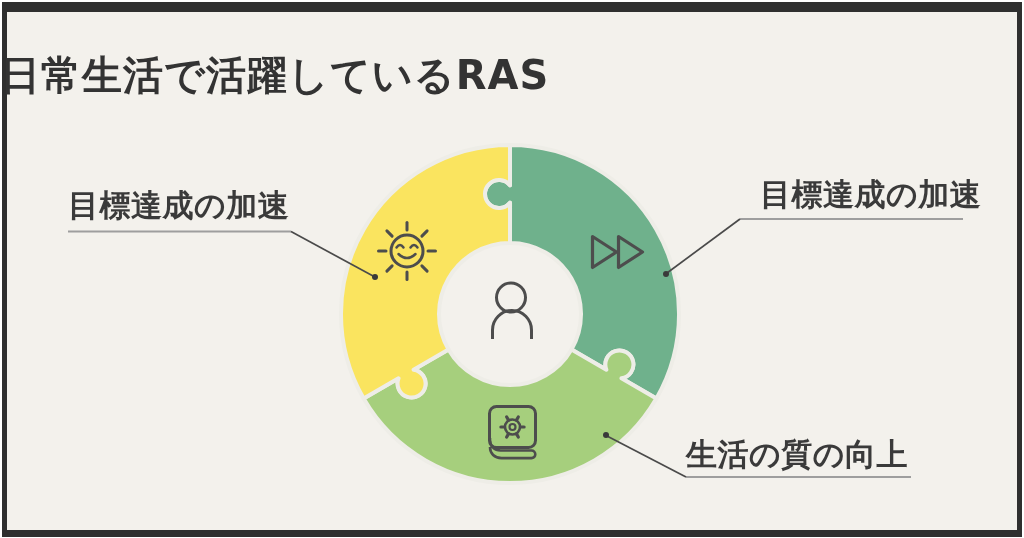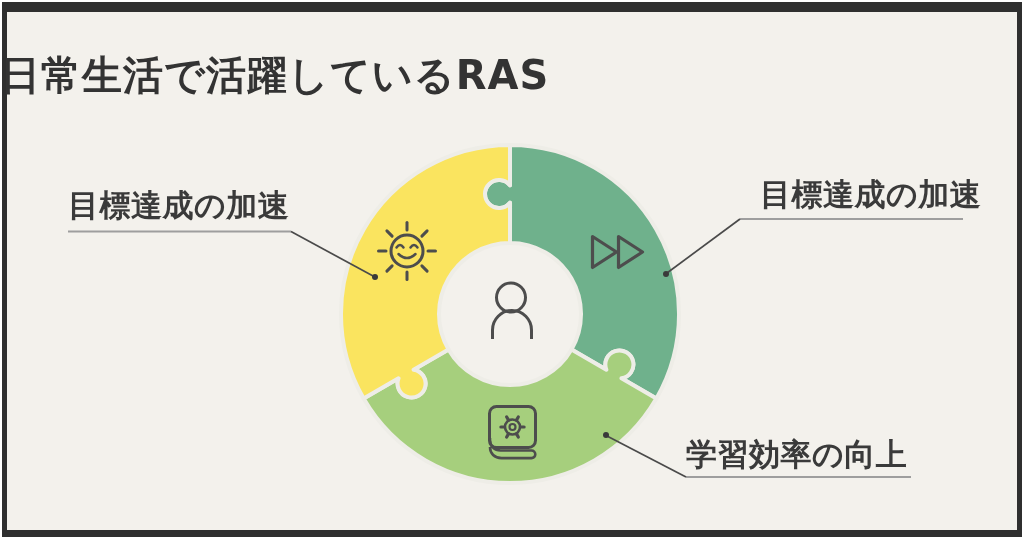--- a/index.html
+++ b/index.html
@@ -114,13 +114,13 @@
 
   <g>
     <line x1="686" y1="477" x2="911" y2="477" stroke="#9e9e9e" stroke-width="2"></line>
     <line x1="686" y1="477" x2="607" y2="436" stroke="#4a4a4a" stroke-width="1.7"></line>
     <circle cx="606" cy="435" r="3" fill="#3a3a3a"></circle>
   </g>
 </svg>
 
 <div class="callout-label label-left">目標達成の加速</div>
 <div class="callout-label label-right">目標達成の加速</div>
-<div class="callout-label label-bottom">学習効率の向上</div>
+<div class="callout-label label-bottom">生活の質の向上</div>
 
 </body></html>

